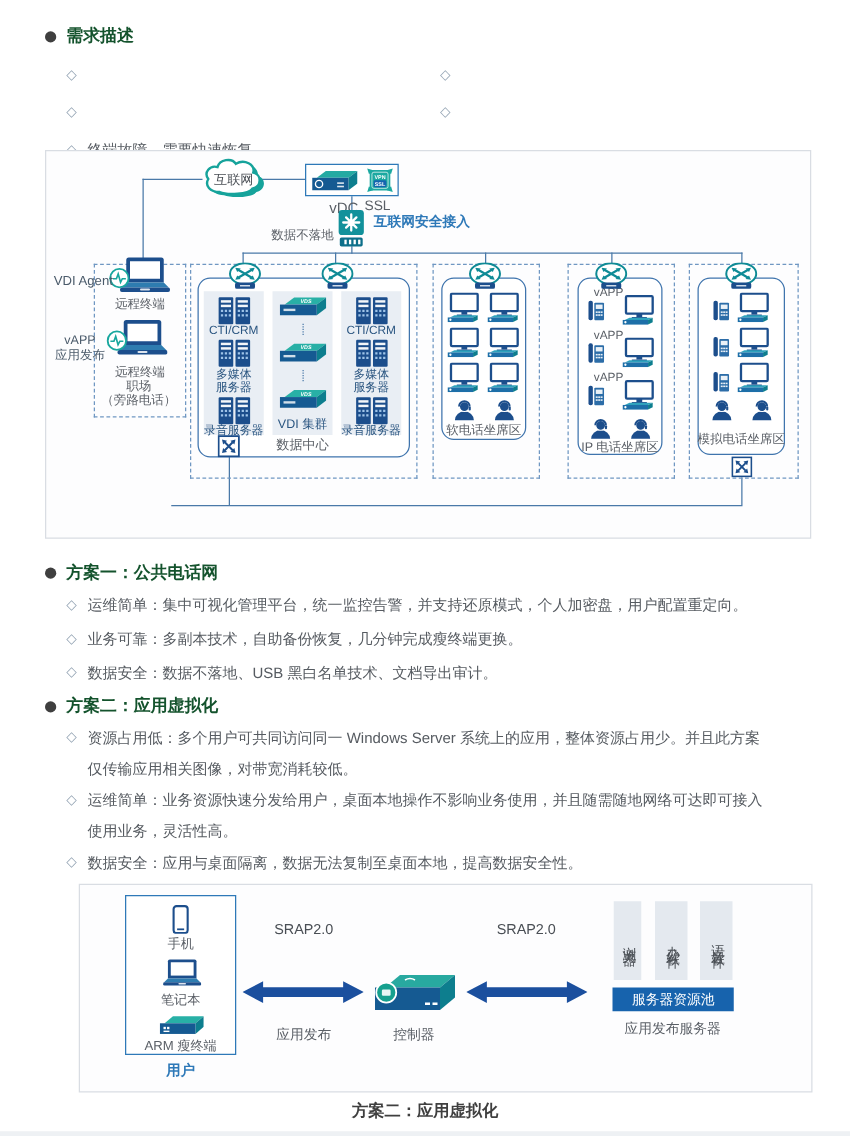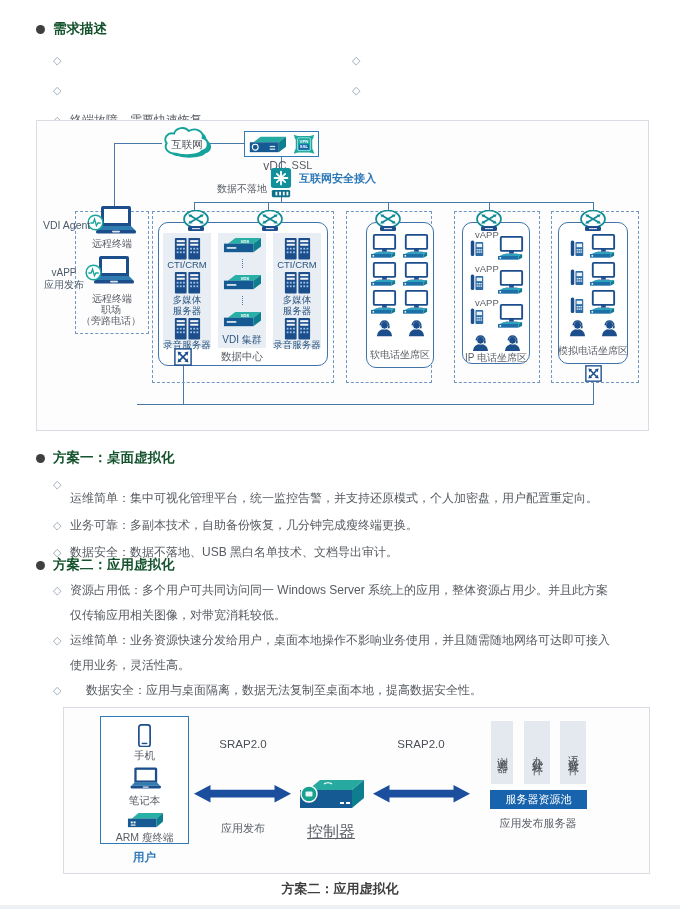--- a/index.html
+++ b/index.html
@@ -421,21 +421,21 @@
         <g fill="#1c4e8c">
           <path d="M4 4 l4.5 1 -3.5 3.5z"></path>
           <path d="M16 4 l-4.5 1 3.5 3.5z"></path>
           <path d="M4 16 l4.5 -1 -3.5 -3.5z"></path>
           <path d="M16 16 l-4.5 -1 3.5 -3.5z"></path>
         </g>
       </svg>
     </span>
 
   <div class="dashedbox" style="left:309px;top:90px;width:84px;height:170px;"></div>
-  <div class="innerbox seat-inner" style="left:329px;top:101px;width:68px;height:146px;">
+  <div class="innerbox seat-inner" style="left:316px;top:101px;width:68px;height:130px;">
     <div class="seat-row">
       <span class="ic" style="width:26px;">
           <svg viewBox="0 0 28 26">
             <rect x="3" y="1" width="23" height="15" rx="1" fill="#fff" stroke="#1c4e8c" stroke-width="2"></rect>
             <rect x="12" y="16" width="5" height="3" fill="#1c4e8c"></rect>
             <rect x="8" y="19" width="13" height="1.6" fill="#1c4e8c"></rect>
             <polygon points="2,21.5 6,19.5 26,19.5 22,21.5" fill="#2fa3bd"></polygon>
             <polygon points="22,21.5 26,19.5 26,23.5 22,25.5" fill="#0d7e8e"></polygon>
             <rect x="0" y="21.5" width="22" height="4" fill="#1d6fa8"></rect>
             <circle cx="2.5" cy="23.5" r="1" fill="#fff"></circle>
@@ -790,26 +790,26 @@
           <path d="M4 16 l4.5 -1 -3.5 -3.5z"></path>
           <path d="M16 16 l-4.5 -1 3.5 -3.5z"></path>
         </g>
       </svg>
     </span>
 
 </div>
 
 <div class="sec-head" style="left:36px;top:449px;">
   <span class="dot"></span>
-  <span class="t">方案一：桌面虚拟化</span>
+  <span class="t">方案一：公共电话网</span>
 </div>
 <ul class="items lh27" style="left:53px;top:471px;width:600px;">
   <li>
       <span class="dia">◇</span>
-      <span class="txt" style="width:560px;margin-top:14px;">运维简单：集中可视化管理平台，统一监控告警，并支持还原模式，个人加密盘，用户配置重定向。</span>
+      <span class="txt" style="width:560px;">运维简单：集中可视化管理平台，统一监控告警，并支持还原模式，个人加密盘，用户配置重定向。</span>
     </li>
   <li>
       <span class="dia">◇</span>
       <span class="txt" style="width:560px;">业务可靠：多副本技术，自助备份恢复，几分钟完成瘦终端更换。</span>
     </li>
   <li>
       <span class="dia">◇</span>
       <span class="txt" style="width:560px;">数据安全：数据不落地、USB 黑白名单技术、文档导出审计。</span>
     </li>
 </ul>
@@ -822,21 +822,21 @@
   <li>
       <span class="dia">◇</span>
       <span class="txt" style="width:545px;">资源占用低：多个用户可共同访问同一 Windows Server 系统上的应用，整体资源占用少。并且此方案仅传输应用相关图像，对带宽消耗较低。</span>
     </li>
   <li>
       <span class="dia">◇</span>
       <span class="txt" style="width:545px;">运维简单：业务资源快速分发给用户，桌面本地操作不影响业务使用，并且随需随地网络可达即可接入使用业务，灵活性高。</span>
     </li>
   <li>
       <span class="dia">◇</span>
-      <span class="txt" style="width:545px;margin-left:16px;">数据安全：应用与桌面隔离，数据无法复制至桌面本地，提高数据安全性。</span>
+      <span class="txt" style="width:545px;">数据安全：应用与桌面隔离，数据无法复制至桌面本地，提高数据安全性。</span>
     </li>
 </ul>
 
 <div class="panel" style="left:63px;top:707px;width:585px;height:165px;">
 
   <div style="position:absolute;left:36px;top:8px;width:89px;height:128px;border:1.5px solid #2e79b8;background:#fff;display:flex;flex-direction:column;align-items:center;box-sizing:border-box;padding-top:7px;">
     <span class="ic" style="width:15px;">
         <svg viewBox="0 0 16 25">
           <rect x="2" y="1" width="12" height="23" rx="2.5" fill="#fff" stroke="#1c4e8c" stroke-width="1.8"></rect>
           <rect x="5" y="20" width="6" height="1.5" fill="#1c4e8c"></rect>
@@ -884,21 +884,21 @@
         <rect x="2" y="12" width="52" height="18" fill="#155a92"></rect>
         <path d="M26 6 q4 -2.5 8 0" stroke="#fff" fill="none" stroke-width="1.2"></path>
         <circle cx="11" cy="16" r="8" fill="#16a08e" stroke="#fff" stroke-width="1.4"></circle>
         <rect x="7.5" y="13.5" width="7" height="5" rx="1" fill="#fff" opacity=".9"></rect>
         <g fill="#fff">
           <rect x="42" y="24" width="4" height="2"></rect>
           <rect x="48" y="24" width="4" height="2"></rect>
         </g>
       </svg>
     </span>
-  <div class="lbl" style="left:234px;top:114px;width:66px;font-size:16px;text-decoration:underline;">控制器</div>
+  <div class="lbl" style="left:234px;top:114px;width:66px;font-size:11px;">控制器</div>
 
   <div class="lbl" style="left:317px;top:30px;width:80px;font-size:11.5px;color:#4a4f55;">SRAP2.0</div>
   <span class="ic" style="position:absolute;left:309px;top:76px;width:97px;height:18px;">
       <svg viewBox="0 0 100 20" preserveAspectRatio="none">
         <polygon points="0,10 17,1 17,6 83,6 83,1 100,10 83,19 83,14 17,14 17,19" fill="#1b4f9e"></polygon>
       </svg>
     </span>
 
   <div class="vbox" style="left:427px;top:13px;width:22px;height:63px;">
       <span>浏览器</span>

